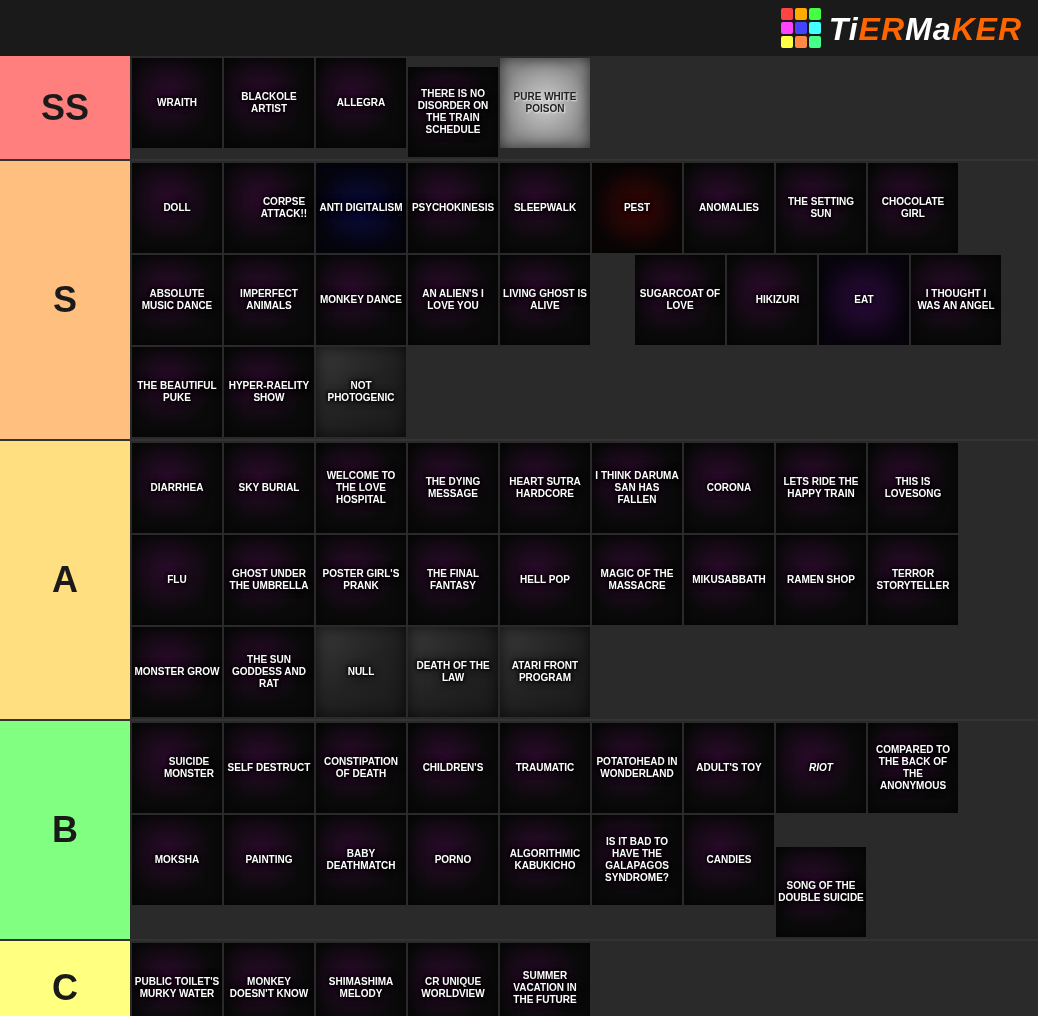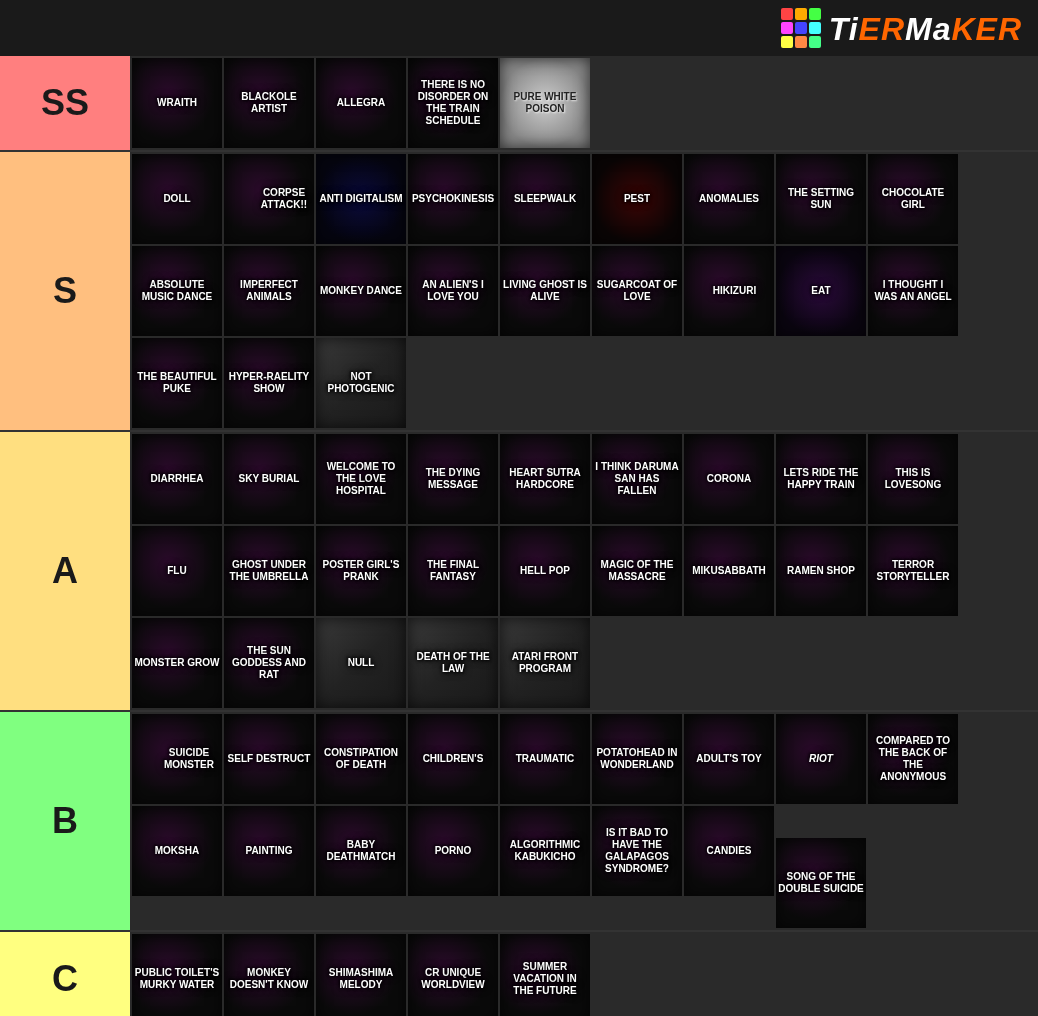--- a/index.html
+++ b/index.html
@@ -135,21 +135,21 @@
       <div class="tier-content">
         <div class="card" style="background: radial-gradient(at 40% 40%, rgb(42, 10, 42) 0%, rgb(10, 10, 10) 60%), linear-gradient(135deg, rgb(17, 17, 17) 0%, rgb(34, 34, 34) 50%, rgb(10, 10, 10) 100%); box-shadow: rgba(0, 0, 0, 0.7) 0px 0px 15px inset;">
           <div class="card-text" style="color: white;">WRAITH</div>
         </div>
         <div class="card" style="background: radial-gradient(at 40% 40%, rgb(42, 10, 42) 0%, rgb(10, 10, 10) 60%), linear-gradient(135deg, rgb(17, 17, 17) 0%, rgb(34, 34, 34) 50%, rgb(10, 10, 10) 100%); box-shadow: rgba(0, 0, 0, 0.7) 0px 0px 15px inset;">
           <div class="card-text" style="color: white;">BLACKOLE ARTIST</div>
         </div>
         <div class="card" style="background: radial-gradient(at 40% 40%, rgb(42, 10, 42) 0%, rgb(10, 10, 10) 60%), linear-gradient(135deg, rgb(17, 17, 17) 0%, rgb(34, 34, 34) 50%, rgb(10, 10, 10) 100%); box-shadow: rgba(0, 0, 0, 0.7) 0px 0px 15px inset;">
           <div class="card-text" style="color: white;">ALLEGRA</div>
         </div>
-        <div class="card" style="background: radial-gradient(at 40% 40%, rgb(42, 10, 42) 0%, rgb(10, 10, 10) 60%), linear-gradient(135deg, rgb(17, 17, 17) 0%, rgb(34, 34, 34) 50%, rgb(10, 10, 10) 100%); box-shadow: rgba(0, 0, 0, 0.7) 0px 0px 15px inset;">
+        <div class="card" style="background: radial-gradient(at 40% 40%, rgb(42, 10, 42) 0%, rgb(10, 10, 10) 60%), linear-gradient(135deg, rgb(17, 17, 17) 0%, rgb(34, 34, 34) 50%, rgb(10, 10, 10) 100%); box-shadow: rgba(0, 0, 0, 0.7) 0px 0px 15px inset; margin-top: 9px;">
           <div class="card-text" style="color: white;">THERE IS NO DISORDER ON THE TRAIN SCHEDULE</div>
         </div>
         <div class="card" style="background: radial-gradient(rgb(204, 204, 204) 0%, rgb(136, 136, 136) 70%); box-shadow: rgba(0, 0, 0, 0.7) 0px 0px 15px inset;">
           <div class="card-text" style="color: rgb(34, 34, 34); text-shadow: rgba(255, 255, 255, 0.8) 1px 1px 2px;">PURE WHITE POISON</div>
         </div>
       </div>
     </div>
     <div class="tier-row">
       <div class="tier-label" style="background: rgb(255, 191, 127);">S</div>
       <div class="tier-content">
@@ -188,21 +188,21 @@
         </div>
         <div class="card" style="background: radial-gradient(at 40% 40%, rgb(42, 10, 42) 0%, rgb(10, 10, 10) 60%), linear-gradient(135deg, rgb(17, 17, 17) 0%, rgb(34, 34, 34) 50%, rgb(10, 10, 10) 100%); box-shadow: rgba(0, 0, 0, 0.7) 0px 0px 15px inset;">
           <div class="card-text" style="color: white;">MONKEY DANCE</div>
         </div>
         <div class="card" style="background: radial-gradient(at 40% 40%, rgb(42, 10, 42) 0%, rgb(10, 10, 10) 60%), linear-gradient(135deg, rgb(17, 17, 17) 0%, rgb(34, 34, 34) 50%, rgb(10, 10, 10) 100%); box-shadow: rgba(0, 0, 0, 0.7) 0px 0px 15px inset;">
           <div class="card-text" style="color: white;">AN ALIEN'S I LOVE YOU</div>
         </div>
         <div class="card" style="background: radial-gradient(at 40% 40%, rgb(42, 10, 42) 0%, rgb(10, 10, 10) 60%), linear-gradient(135deg, rgb(17, 17, 17) 0%, rgb(34, 34, 34) 50%, rgb(10, 10, 10) 100%); box-shadow: rgba(0, 0, 0, 0.7) 0px 0px 15px inset;">
           <div class="card-text" style="color: white;">LIVING GHOST IS ALIVE</div>
         </div>
-        <div class="card" style="background: radial-gradient(at 40% 40%, rgb(42, 10, 42) 0%, rgb(10, 10, 10) 60%), linear-gradient(135deg, rgb(17, 17, 17) 0%, rgb(34, 34, 34) 50%, rgb(10, 10, 10) 100%); box-shadow: rgba(0, 0, 0, 0.7) 0px 0px 15px inset;">
+        <div class="card" style="background: radial-gradient(at 40% 40%, rgb(42, 10, 42) 0%, rgb(10, 10, 10) 60%), linear-gradient(135deg, rgb(17, 17, 17) 0%, rgb(34, 34, 34) 50%, rgb(10, 10, 10) 100%); box-shadow: rgba(0, 0, 0, 0.7) 0px 0px 15px inset; margin-left: 43px;">
           <div class="card-text" style="color: white;">SUGARCOAT OF LOVE</div>
         </div>
         <div class="card" style="background: radial-gradient(at 40% 40%, rgb(42, 10, 42) 0%, rgb(10, 10, 10) 60%), linear-gradient(135deg, rgb(17, 17, 17) 0%, rgb(34, 34, 34) 50%, rgb(10, 10, 10) 100%); box-shadow: rgba(0, 0, 0, 0.7) 0px 0px 15px inset;">
           <div class="card-text" style="color: white; margin-left: 11px;">HIKIZURI</div>
         </div>
         <div class="card" style="background: radial-gradient(rgb(42, 10, 58) 0%, rgb(10, 5, 16) 70%); box-shadow: rgba(0, 0, 0, 0.7) 0px 0px 15px inset;">
           <div class="card-text" style="color: white;">EAT</div>
         </div>
         <div class="card" style="background: radial-gradient(at 40% 40%, rgb(42, 10, 42) 0%, rgb(10, 10, 10) 60%), linear-gradient(135deg, rgb(17, 17, 17) 0%, rgb(34, 34, 34) 50%, rgb(10, 10, 10) 100%); box-shadow: rgba(0, 0, 0, 0.7) 0px 0px 15px inset;">
           <div class="card-text" style="color: white;">I THOUGHT I WAS AN ANGEL</div>

